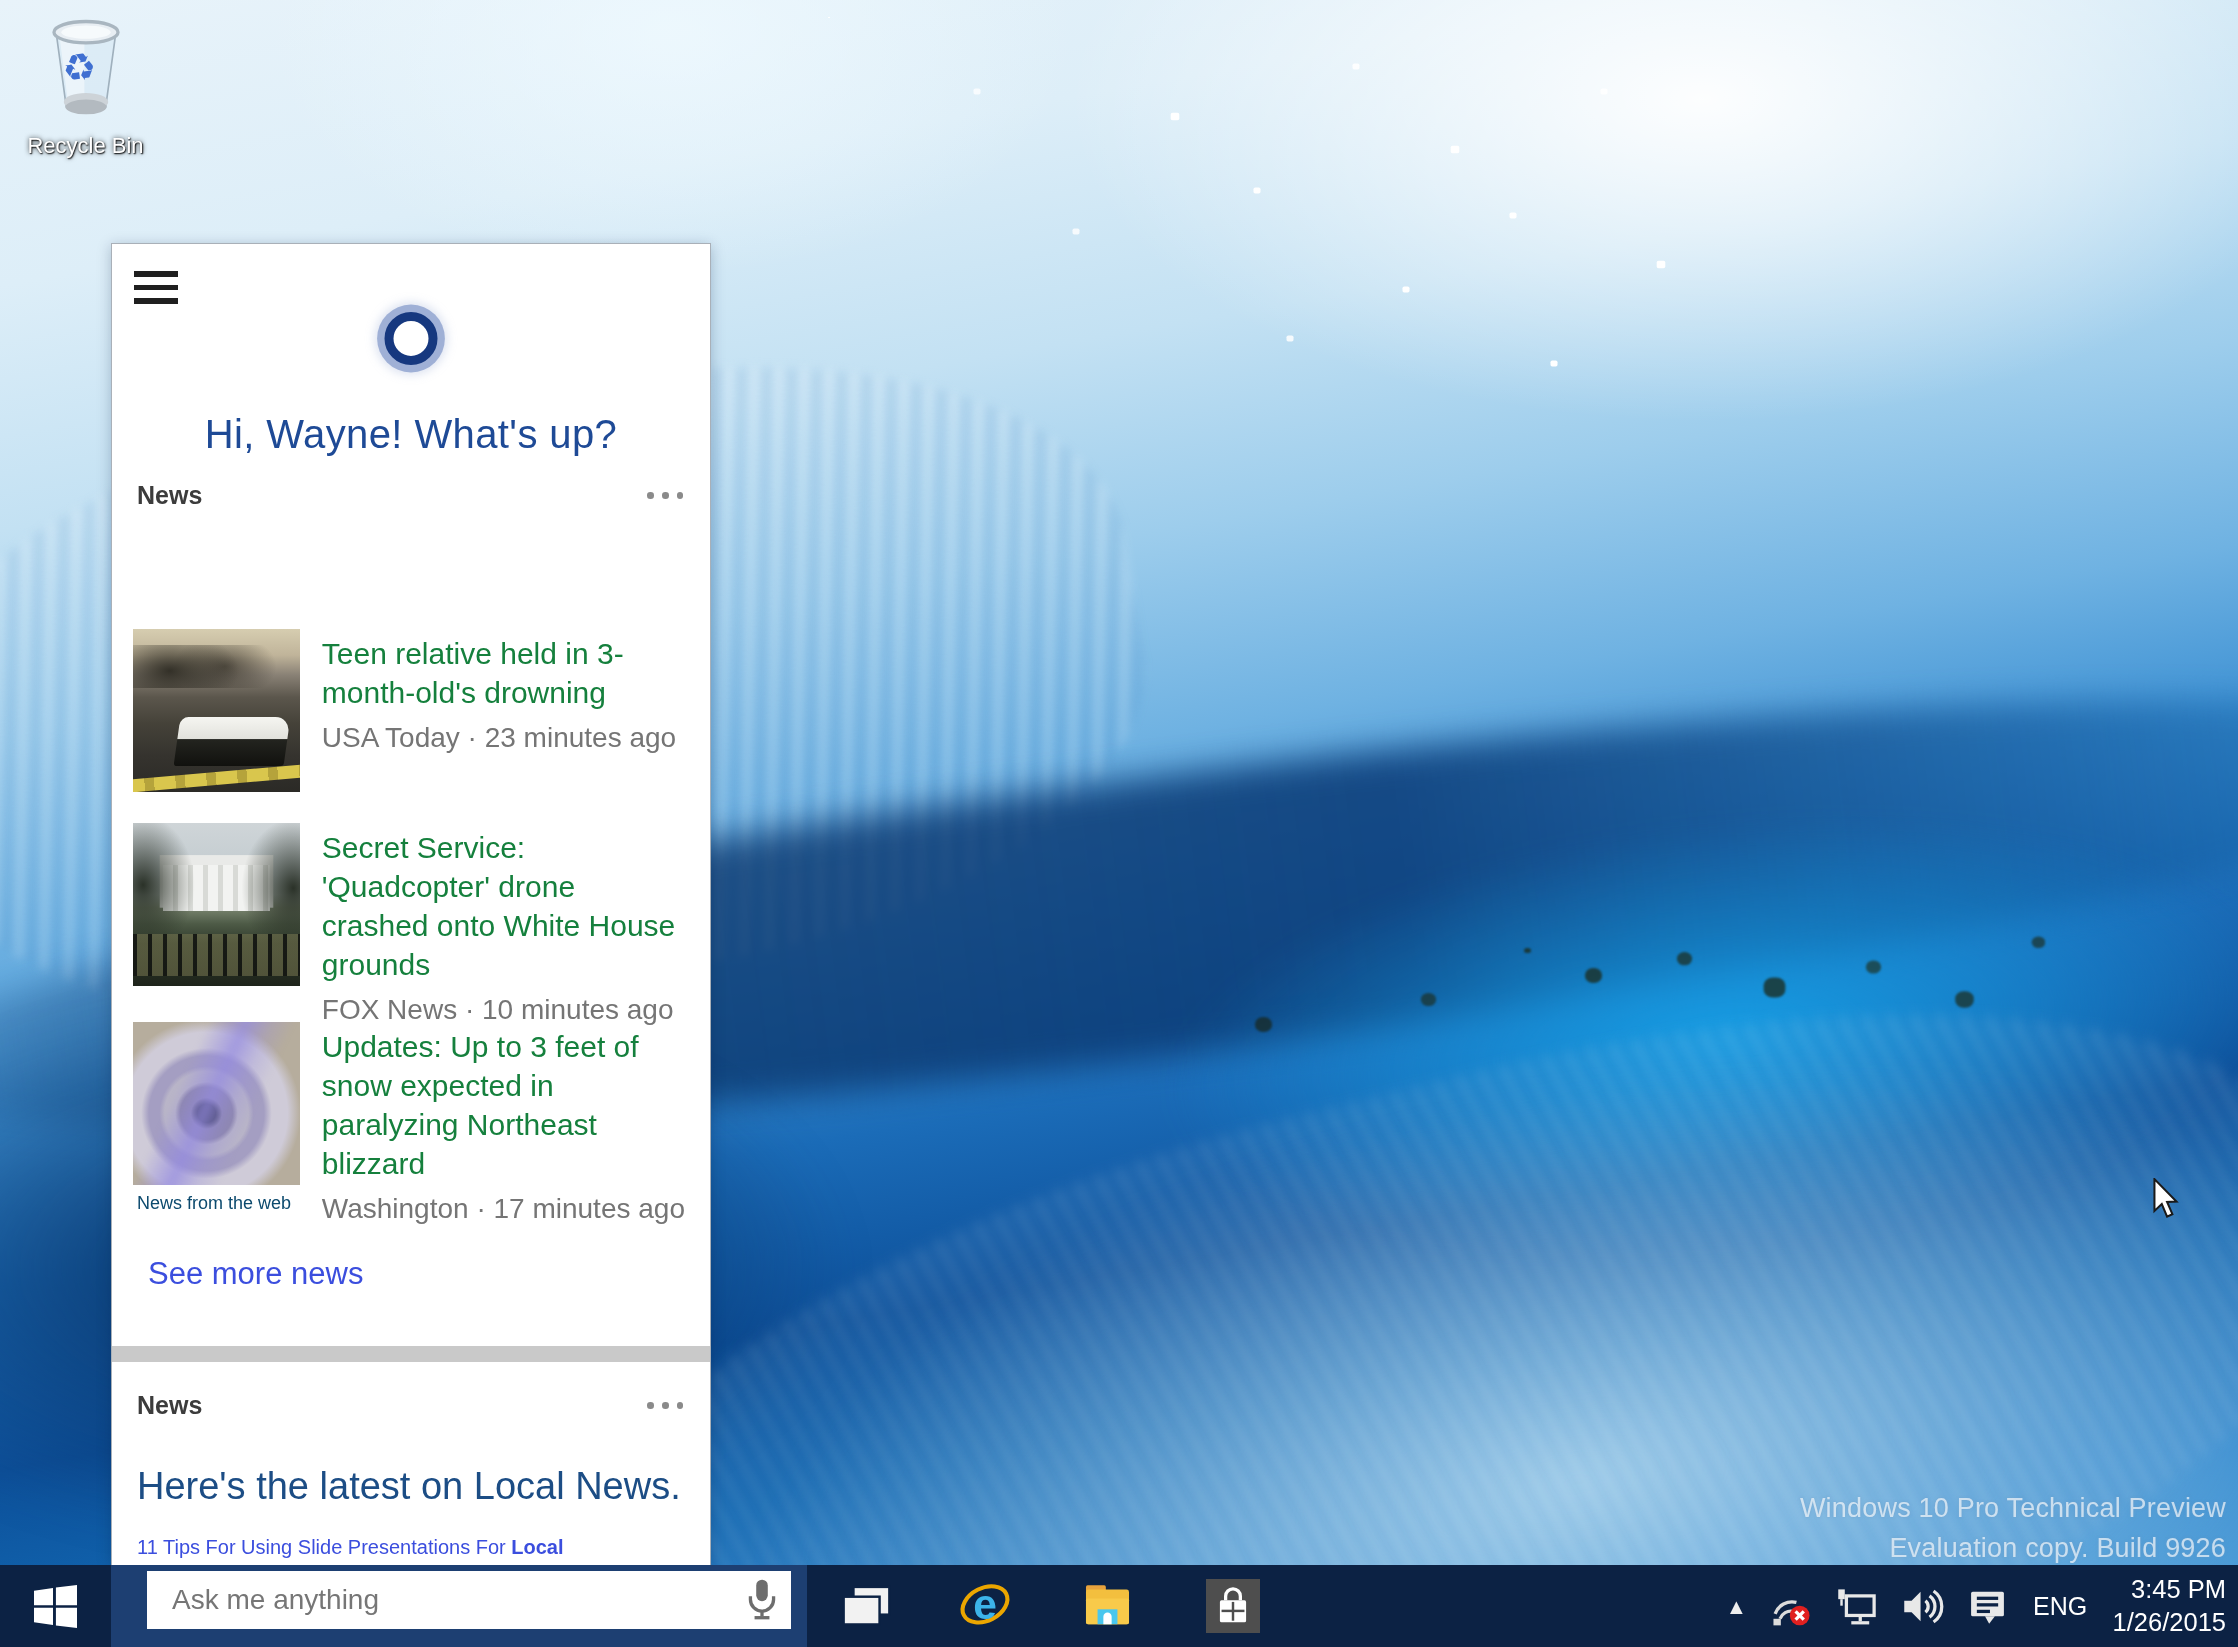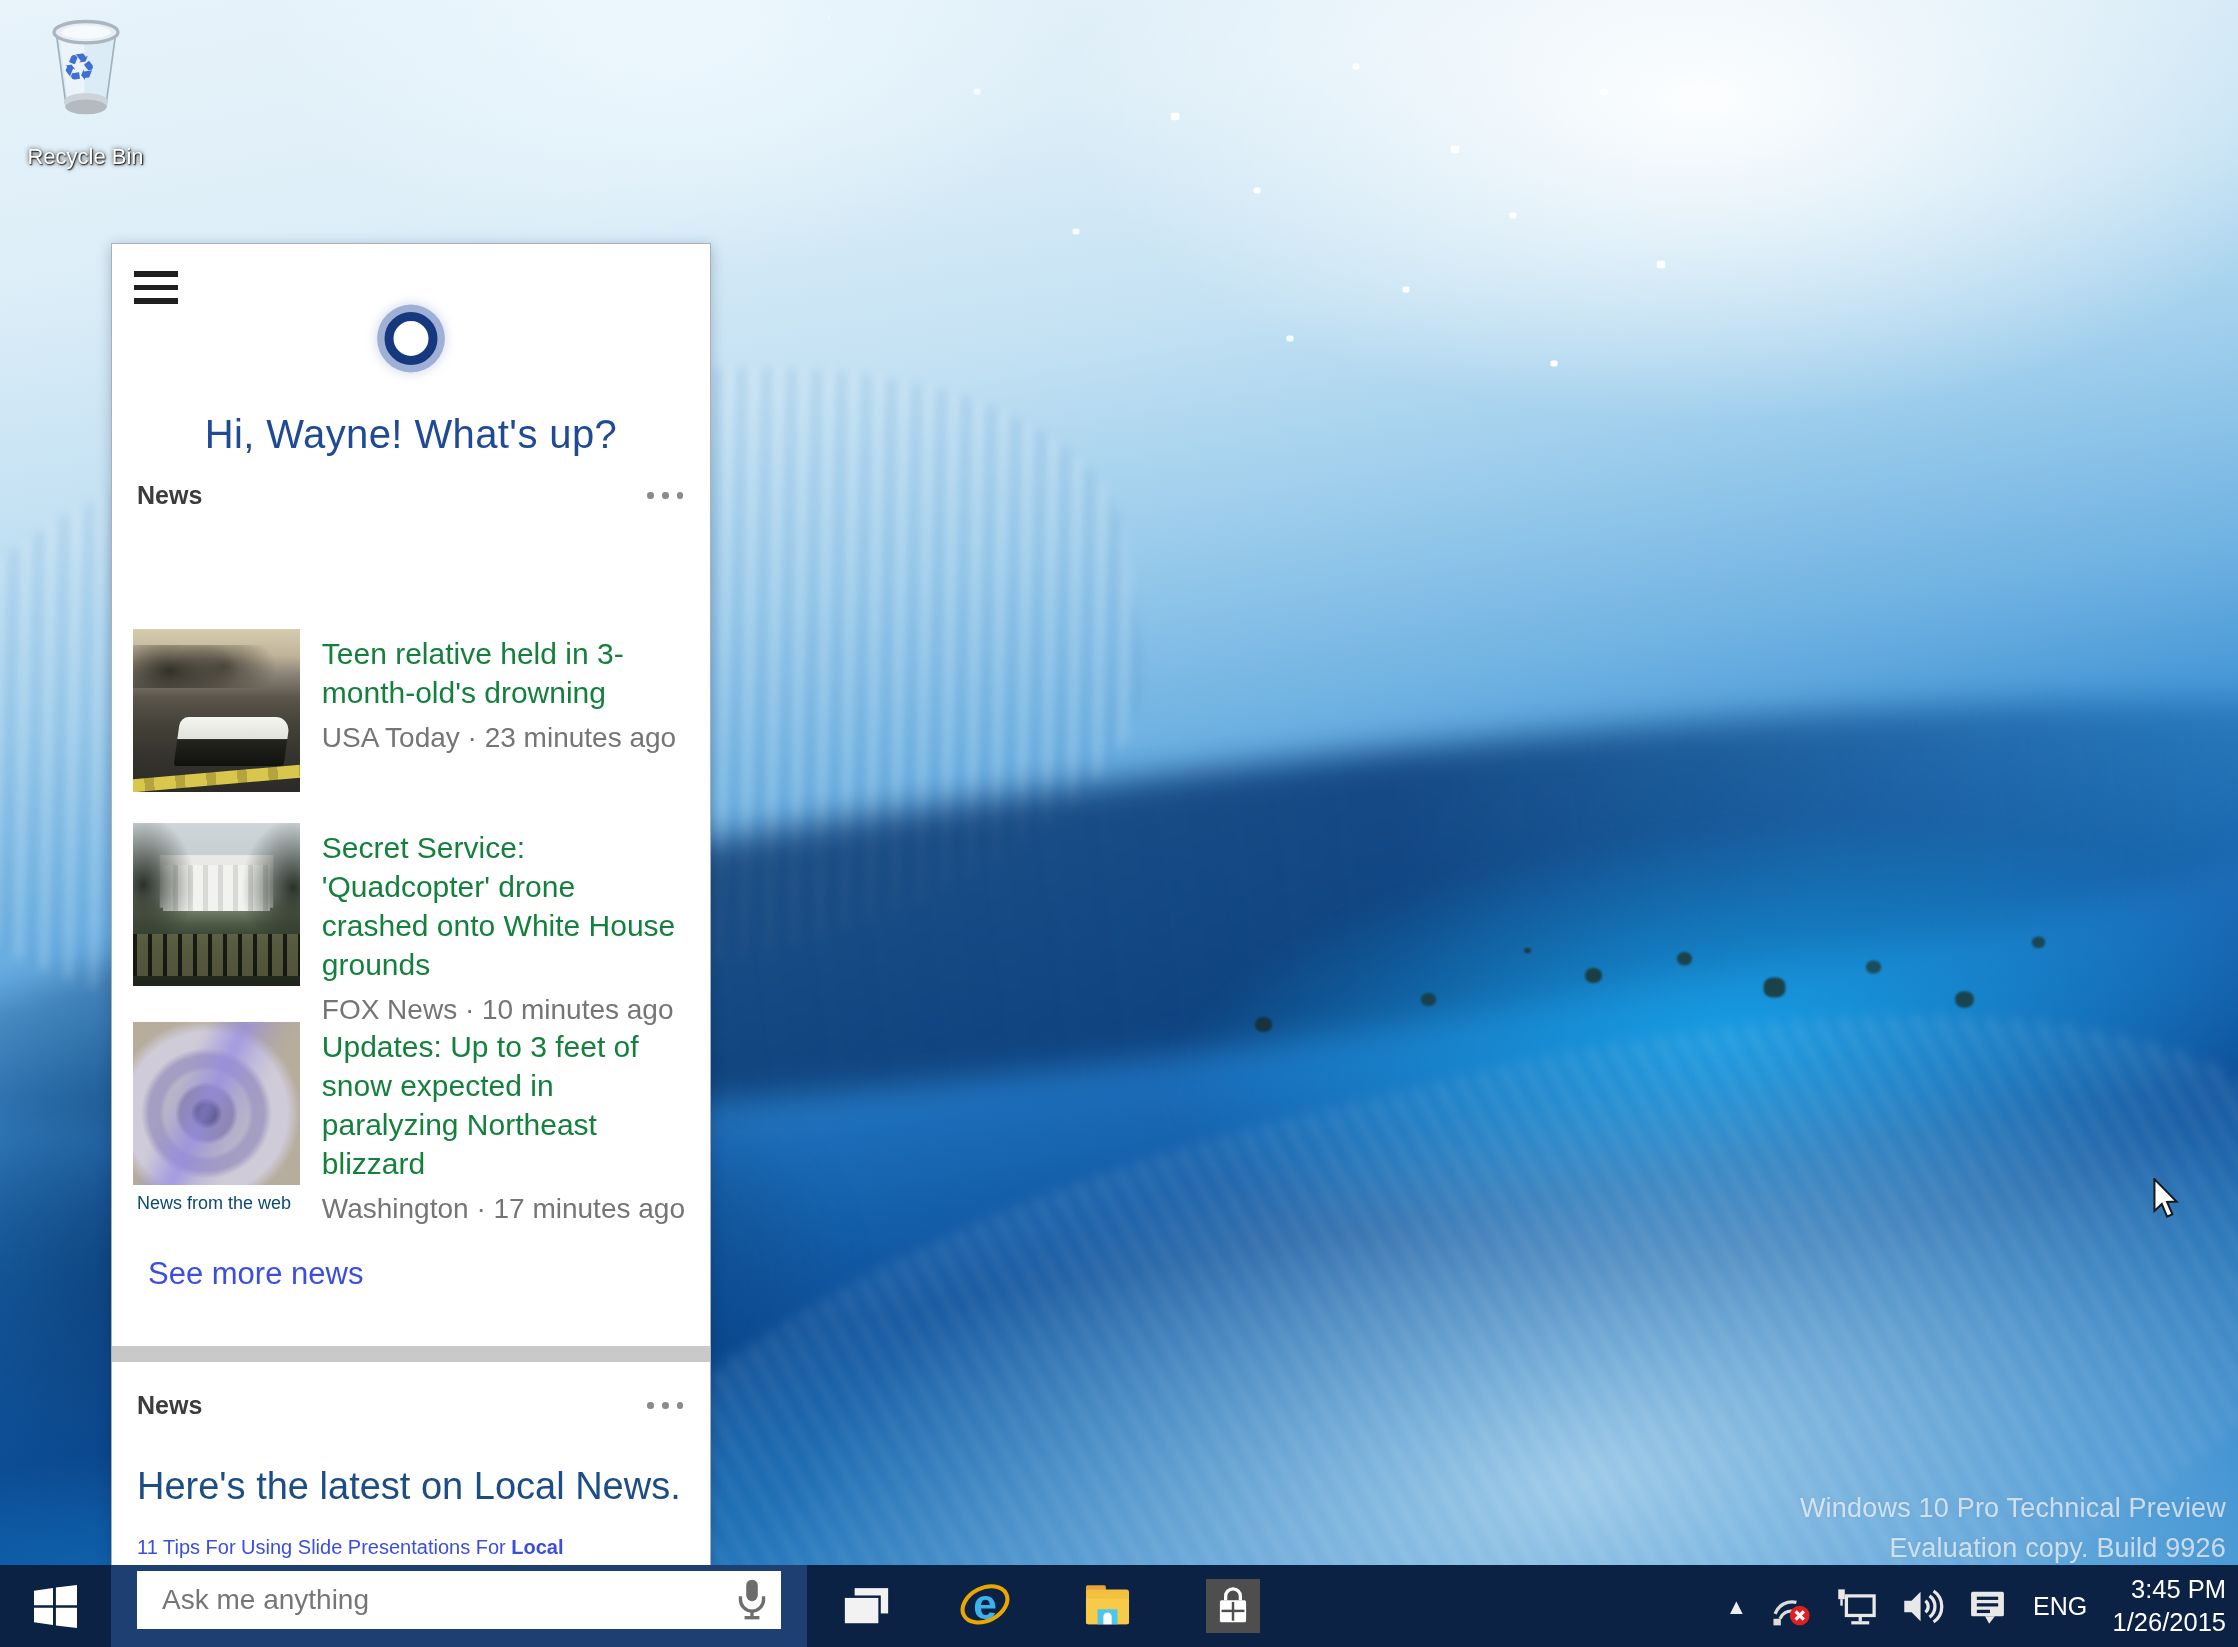--- a/index.html
+++ b/index.html
@@ -42,21 +42,21 @@
       346px 16.5px 0 4.1px rgba(30,52,40,0.7), 437px 49px 0 5.8px rgba(28,48,38,0.75), -99px 49px 0 4.1px rgba(28,48,38,0.7),
       511px -8.2px 0 3.3px rgba(28,48,38,0.7), -264px 74px 0 5px rgba(24,40,34,0.75); }
 
   
   .watermark { position:absolute; right:13px; top:1488px; z-index:2; text-align:right;
     color:rgba(255,255,255,0.66); font-size:27px; line-height:40px; letter-spacing:0.2px;
     text-shadow:0 0 2.5px rgba(110,150,190,0.5); }
 
   
   .recycle-bin { position:absolute; left:13px; top:10px; width:145px; z-index:3; text-align:center; cursor:default; }
-  .recycle-bin .bin-label { margin-top:16px; font-size:22px; color:#fff;
+  .recycle-bin .bin-label { margin-top:5px; font-size:22px; color:#fff;
     text-shadow:0.8px 0.8px 1.6px #000, 0 0 5.8px rgba(0,0,0,0.75); }
 
   
   .cortana-panel { position:absolute; left:111px; top:243px; width:600px; height:1323px; z-index:5;
     background:#fff; border:0.8px solid #a9b0b8; box-shadow:0 1.6px 13px rgba(0,30,70,0.25); overflow:hidden; }
   .hamburger { position:absolute; left:22px; top:27px; width:44px; height:33px; display:flex;
     flex-direction:column; justify-content:space-between; cursor:pointer; }
   .hamburger .bar { height:5.8px; background:#1f1f1f; }
   .cortana-ring { position:absolute; left:50%; top:68px; transform:translateX(-50%);
     width:53px; height:53px; border-radius:50%; border:9px solid #16387f; background:#fff;
@@ -103,21 +103,21 @@
   .footnote { position:absolute; left:25px; font-size:18px; color:#0c4a6e; }
   .see-more { position:absolute; left:36px; font-size:31px; color:#3b4ede; cursor:pointer; }
   .divider { position:absolute; left:0; right:0; height:15.7px; background:#c9c9c9; }
   .local-link { position:absolute; left:25px; right:16.5px; font-size:20px; color:#3b4ede; white-space:nowrap; overflow:hidden; cursor:pointer; }
   .local-link b { font-weight:bold; }
 
   
   .taskbar { position:absolute; left:0; right:0; bottom:0; height:82px; background:#0c2244; z-index:10; }
   .cortana-strip { position:absolute; left:111px; top:0; bottom:0; width:696px; background:#1d3f72; }
   .start-btn { position:absolute; left:0; top:0; width:110px; height:82px; display:flex; align-items:center; justify-content:center; cursor:pointer; }
-  .search-box { position:absolute; left:137px; top:5.8px; width:644px; height:58px; background:#fff;
+  .search-box { position:absolute; left:147px; top:5.8px; width:644px; height:58px; background:#fff;
     display:flex; align-items:center; cursor:text; }
   .search-box input { flex:1; height:100%; border:none; outline:none; padding-left:25px;
     font-family:"Liberation Sans", sans-serif; font-size:28px; color:#444; background:transparent; }
   .search-box input::placeholder { color:#767676; opacity:1; }
   .mic-btn { width:58px; height:100%; display:flex; align-items:center; justify-content:center; cursor:pointer; }
   .tb-btn { position:absolute; top:0; width:79px; height:82px; display:flex; align-items:center; justify-content:center; cursor:pointer; }
   .tb-taskview { left:827px; } .tb-ie { left:945px; } .tb-explorer { left:1068px; } .tb-store { left:1193px; }
 
   .tray { position:absolute; right:0; top:0; bottom:0; display:flex; align-items:center; padding-right:13px; gap:22px; }
   .tray-chevron { color:#eee; font-size:16.5px; cursor:pointer; padding:5px; font-family:"DejaVu Sans", sans-serif; }

